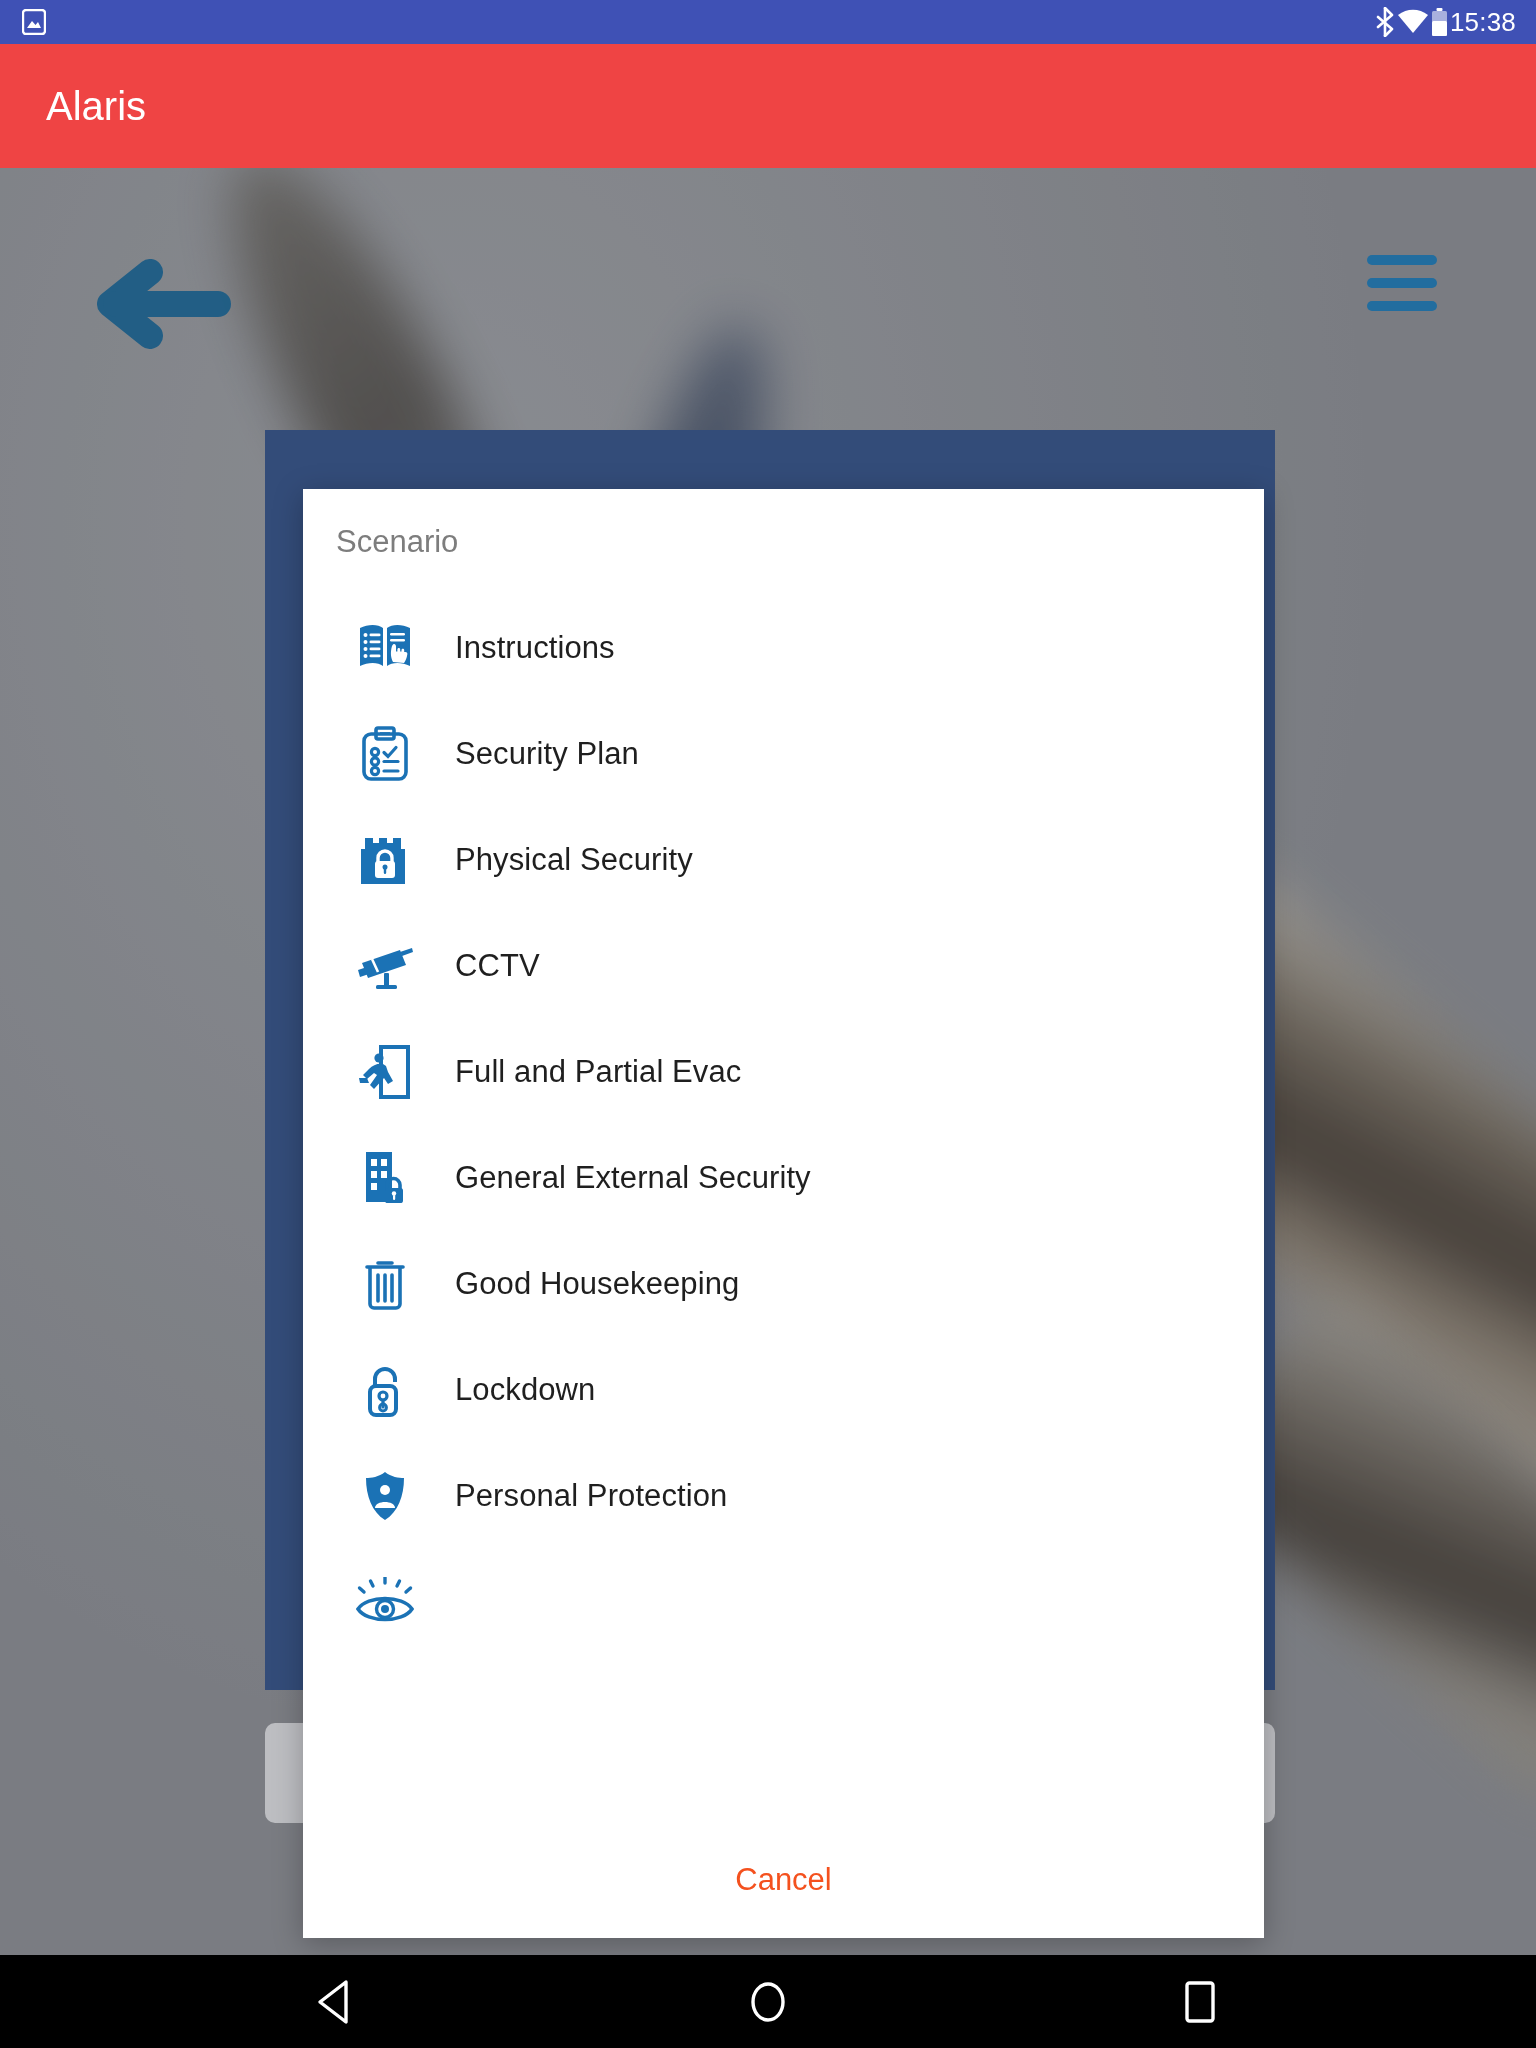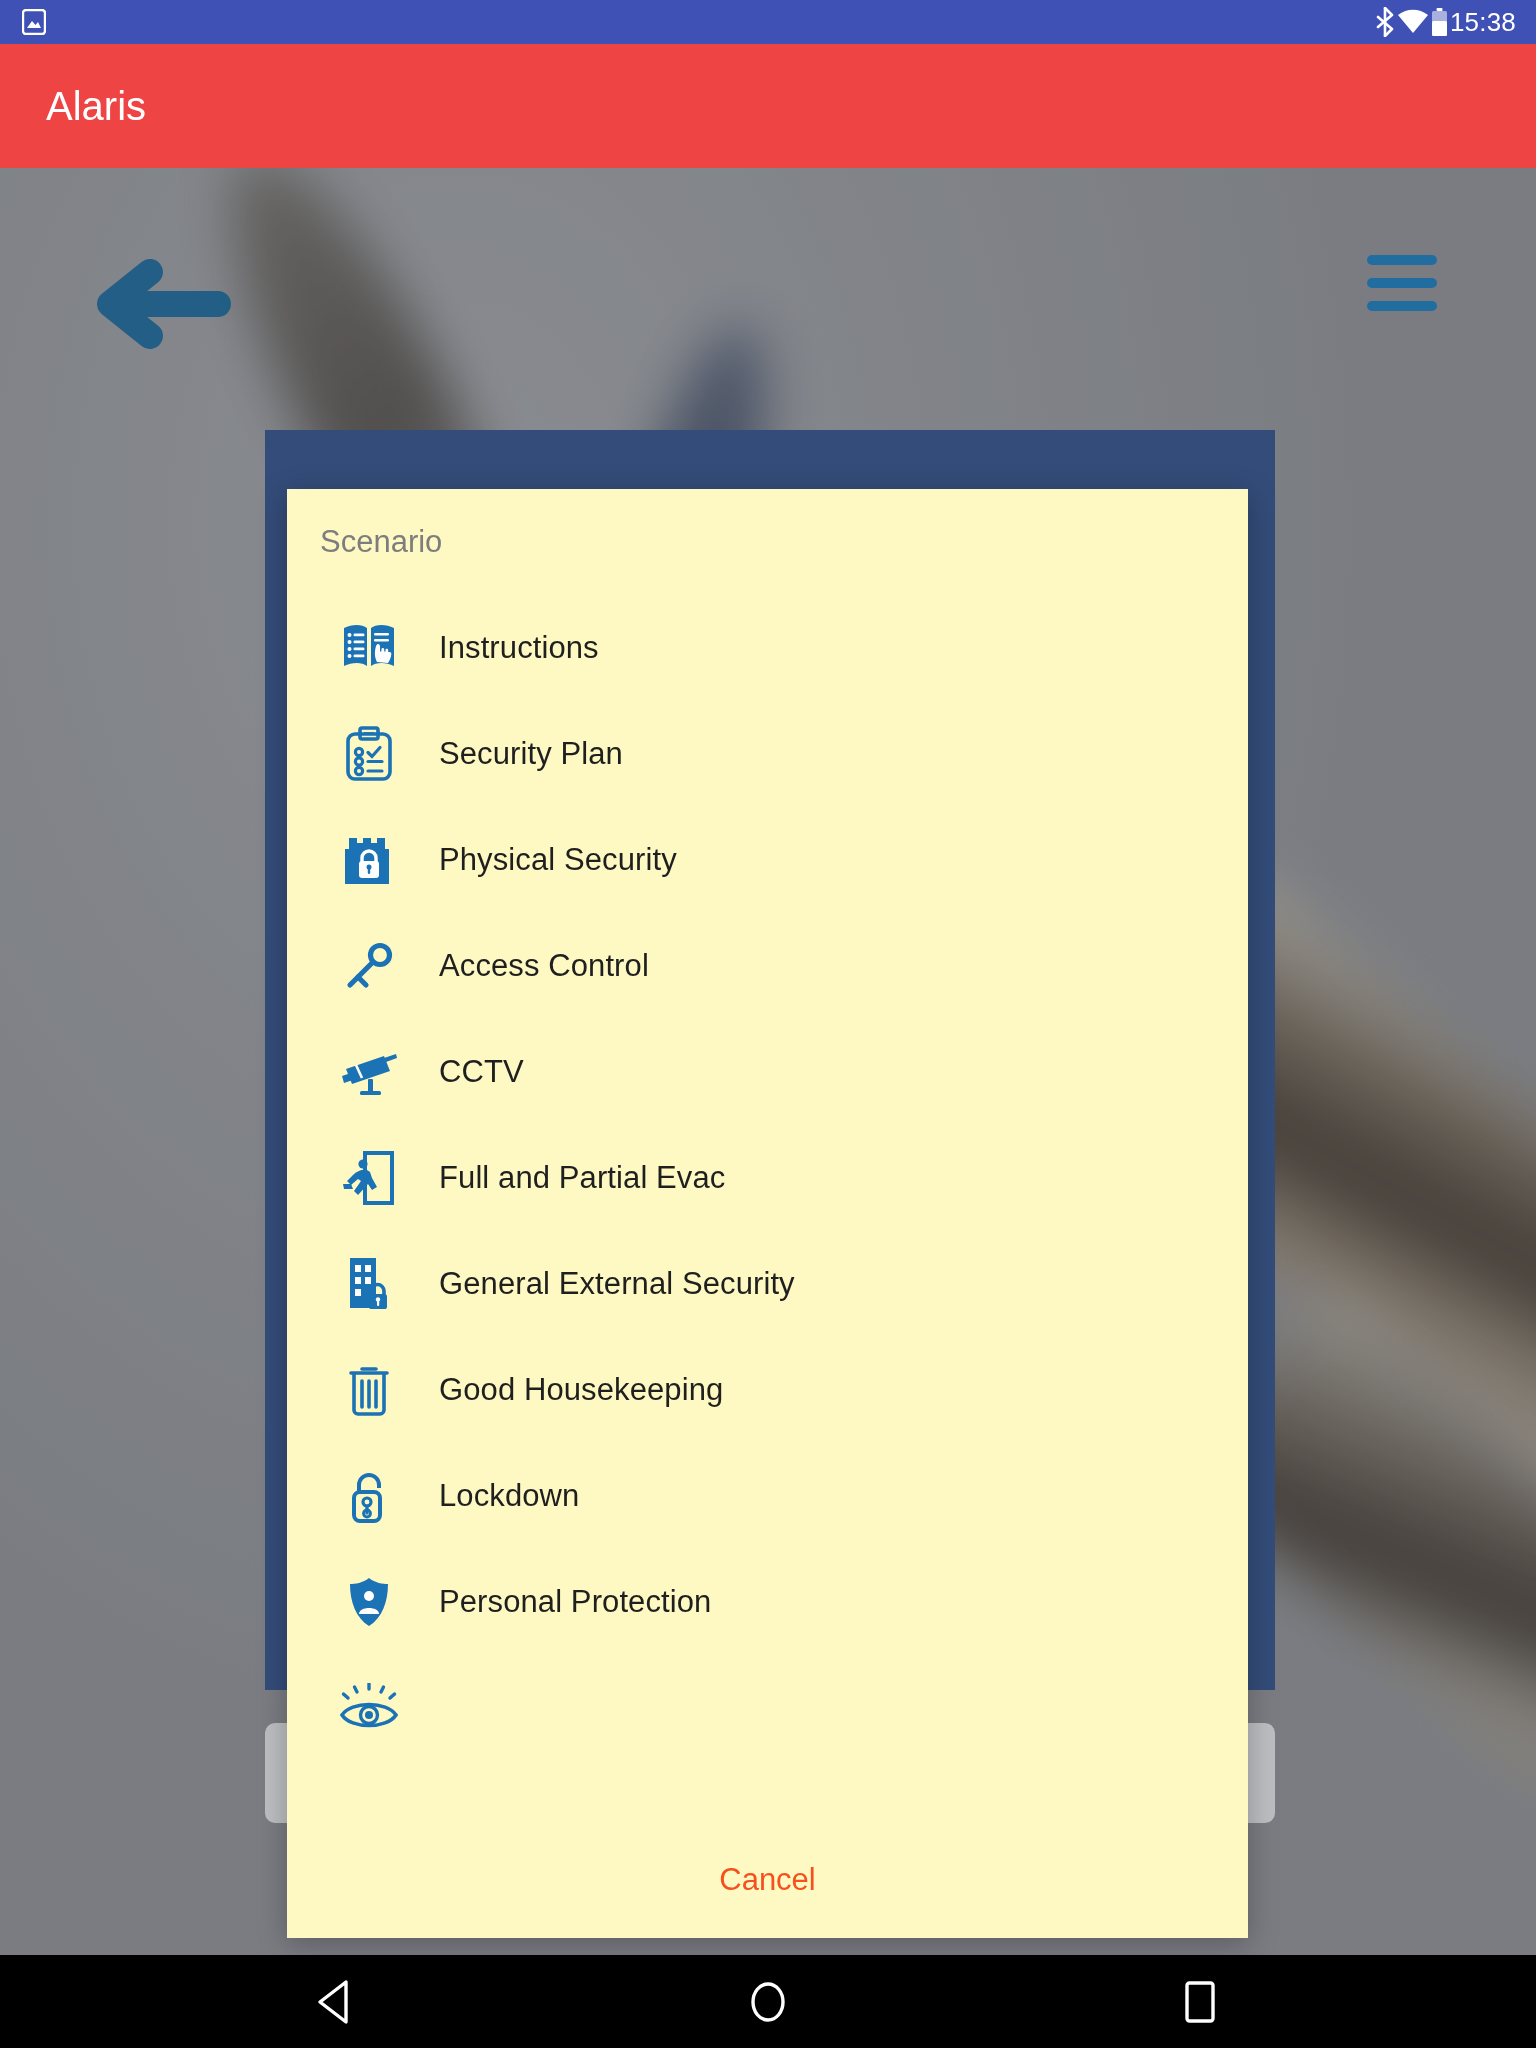--- a/index.html
+++ b/index.html
@@ -149,23 +149,23 @@
     position: absolute;
     left: 265px; top: 430px;
     width: 1010px; height: 1260px;
     background: #334c79;
     z-index: 10;
   }
 
   
   .dialog {
     position: absolute;
-    left: 287px; top: 489px;
+    left: 303px; top: 489px;
     width: 961px; height: 1449px;
-    background: #fef9c3;
+    background: #ffffff;
     z-index: 20;
     box-shadow: 0 6px 28px rgba(0,0,0,.26);
     overflow: hidden;
   }
   .dialog-title {
     position: absolute;
     left: 33px; top: 0;
     height: 106px;
     display: flex; align-items: center;
     color: #7d7d7d;
@@ -311,32 +311,20 @@
             <path d="M4 6 L12 6 L12 11 L18 11 L18 6 L26 6 L26 11 L32 11 L32 6 L40 6 L40 17 L44 17 L44 52 L0 52 L0 17 L4 17 Z" fill="#1b72b5"></path>
             <path d="M17 30 L17 26 A7 7 0 0 1 31 26 L31 30" fill="none" stroke="#ffffff" stroke-width="3.4"></path>
             <rect x="14" y="29" width="20" height="17" rx="3" fill="#ffffff"></rect>
             <circle cx="24" cy="35" r="2.5" fill="#1b72b5"></circle>
             <rect x="22.8" y="36" width="2.4" height="6" rx="1.2" fill="#1b72b5"></rect>
           </svg>
         </div>
         <div class="label">Physical Security</div>
       </div>
 
-      <div class="row">
-        <div class="ico-wrap">
-          <svg width="56" height="56" viewBox="0 0 56 56">
-            <g fill="none" stroke="#1b72b5" stroke-width="5.2" stroke-linecap="round">
-              <circle cx="39" cy="17" r="9.5"></circle>
-              <path d="M32 24 L9 47"></path>
-              <path d="M17 39 L25 47"></path>
-            </g>
-          </svg>
-        </div>
-        <div class="label">Access Control</div>
-      </div>
 
       <div class="row">
         <div class="ico-wrap">
           <svg width="58" height="46" viewBox="0 0 58 46">
             <g fill="#1b72b5">
               <path d="M6 20 L44 7 L50 22 L12 35 Z"></path>
               <path d="M2 27 L14 23 L16 30 L4 34 Z"></path>
               <rect x="28" y="30" width="5" height="14" rx="1"></rect>
               <rect x="20" y="42" width="21" height="4" rx="1.6"></rect>
               <path d="M44 9 L56 5 L57 9 L46 13 Z"></path>

